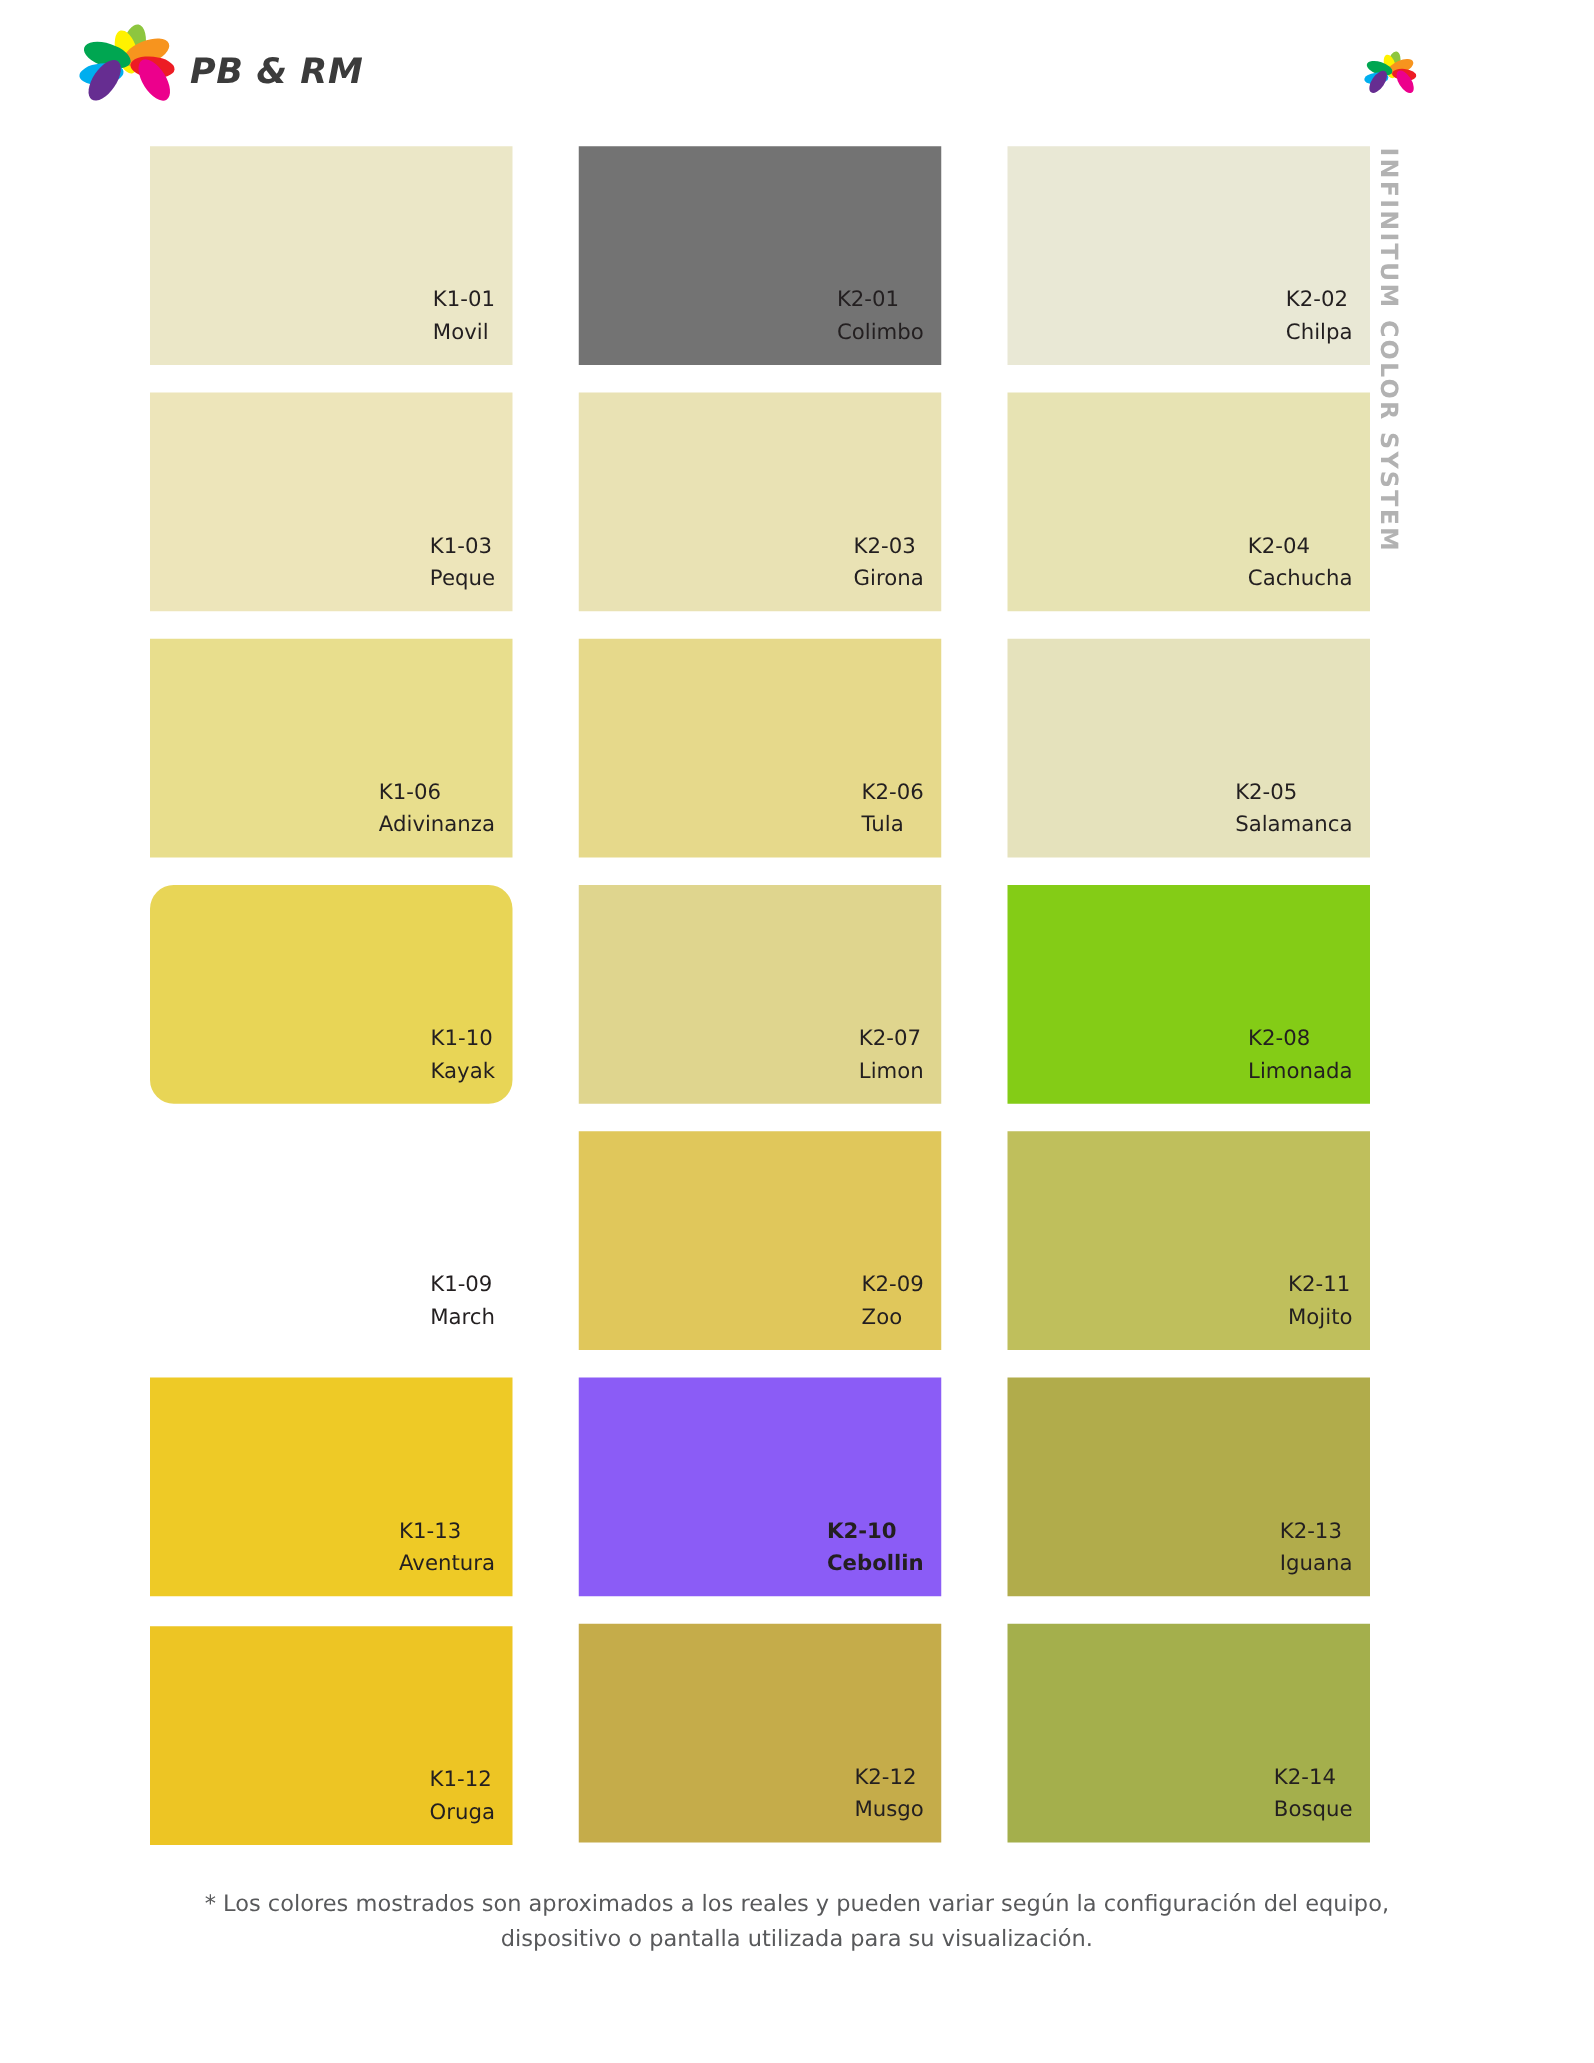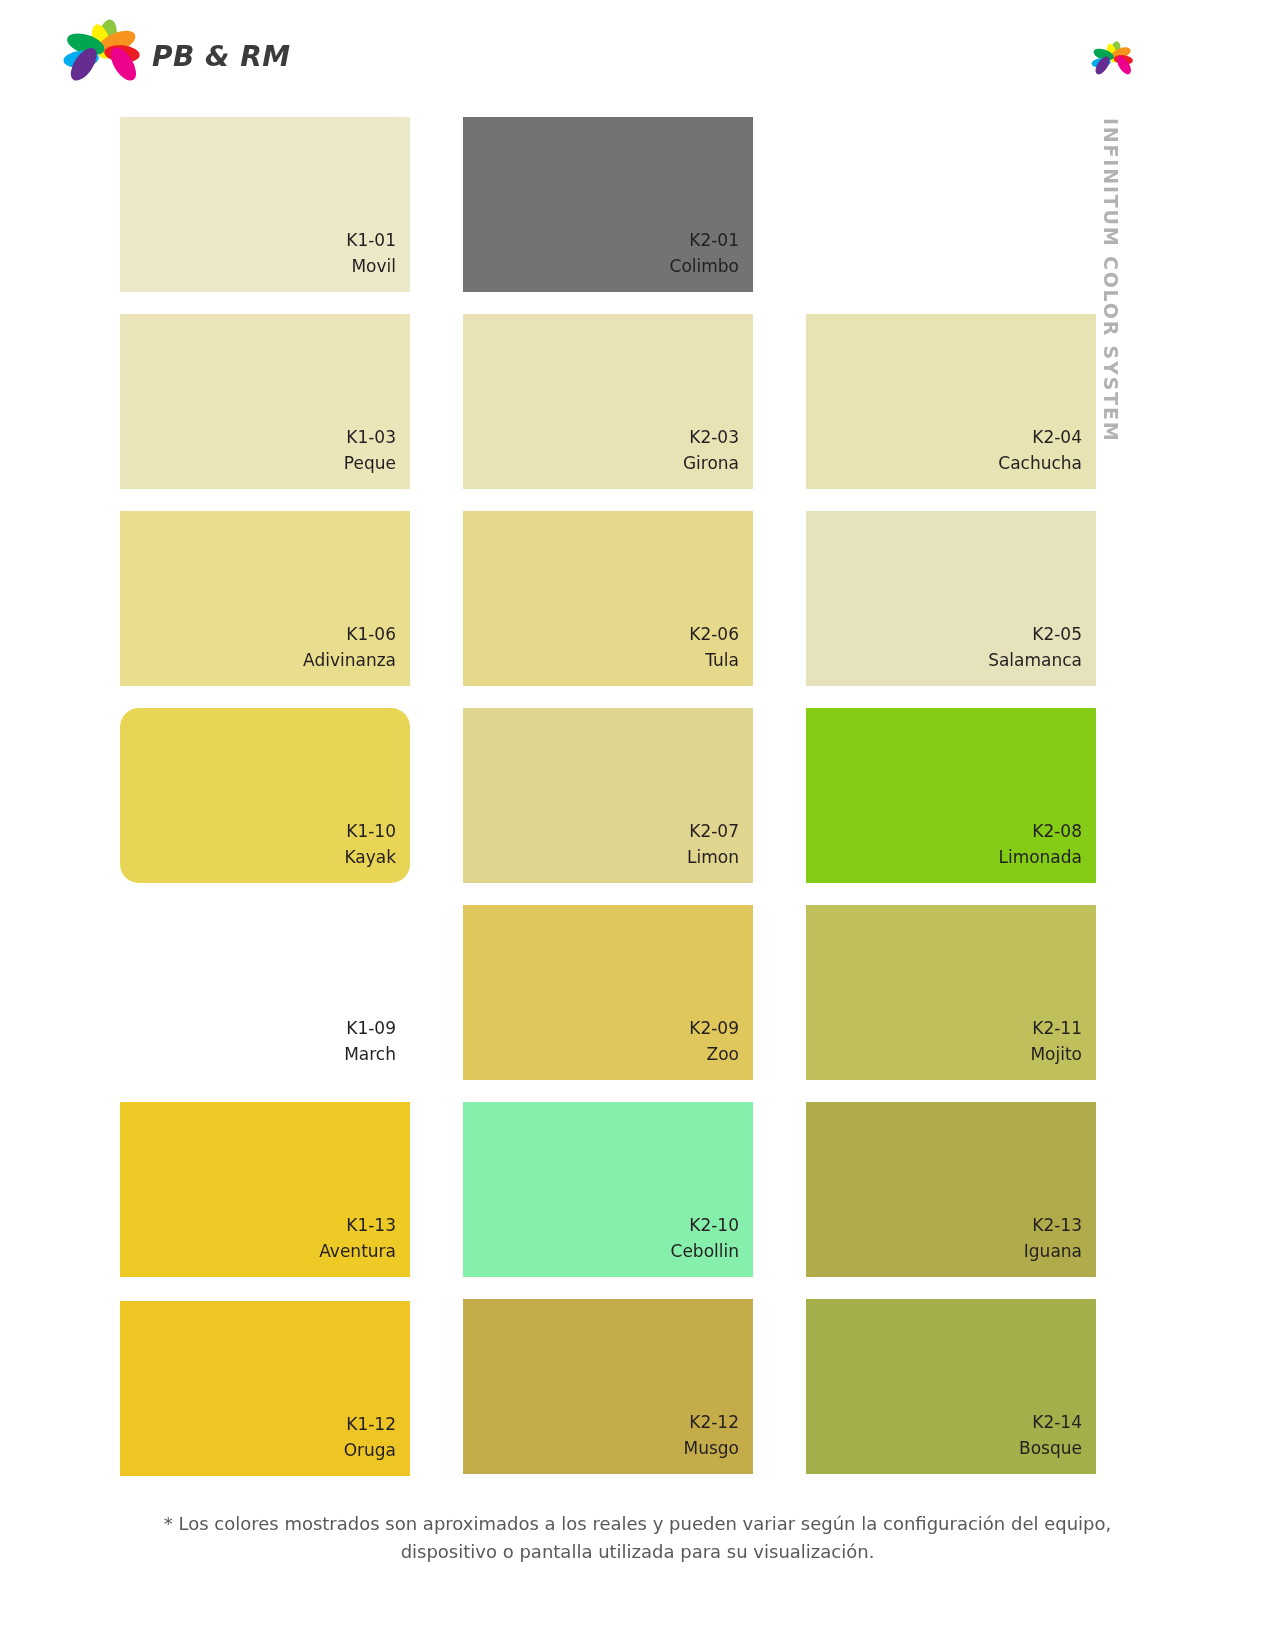--- a/index.html
+++ b/index.html
@@ -77,21 +77,21 @@
   .swatch {
     position: absolute;
     width: 290px;
     height: 175px;
     box-sizing: border-box;
   }
   .swatch-labels {
     position: absolute;
     right: 14px;
     bottom: 12px;
-    text-align: right;
+    text-align: left;
     line-height: 1.52;
   }
   .swatch-code,
   .swatch-name {
     display: block;
     font-family: "DejaVu Sans", sans-serif;
     font-size: 17px;
     color: #231f20;
     white-space: nowrap;
   }
@@ -155,20 +155,26 @@
         <span class="swatch-code">K1-01</span>
         <span class="swatch-name">Movil</span>
       </div>
     </div>
     <div class="swatch" style="left: 343px; top: 0px; background: #737373;">
       <div class="swatch-labels">
         <span class="swatch-code">K2-01</span>
         <span class="swatch-name">Colimbo</span>
       </div>
     </div>
+    <div class="swatch" style="left: 686px; top: 0px; background: rgb(233, 232, 213);">
+      <div class="swatch-labels">
+        <span class="swatch-code">K2-02</span>
+        <span class="swatch-name">Chilpa</span>
+      </div>
+    </div>
     <div class="swatch" style="left: 0px; top: 197px; background: rgb(237, 229, 186); padding-left: 35px;">
       <div class="swatch-labels">
         <span class="swatch-code">K1-03</span>
         <span class="swatch-name">Peque</span>
       </div>
     </div>
     <div class="swatch" style="left: 343px; top: 197px; background: rgb(233, 226, 180);">
       <div class="swatch-labels">
         <span class="swatch-code">K2-03</span>
         <span class="swatch-name">Girona</span>
@@ -233,21 +239,21 @@
         <span class="swatch-code">K2-11</span>
         <span class="swatch-name">Mojito</span>
       </div>
     </div>
     <div class="swatch" style="left: 0px; top: 985px; background: rgb(238, 202, 38);">
       <div class="swatch-labels">
         <span class="swatch-code">K1-13</span>
         <span class="swatch-name">Aventura</span>
       </div>
     </div>
-    <div class="swatch" style="left: 343px; top: 985px; background: #86efac;">
+    <div class="swatch" style="left: 343px; top: 985px; background: #8b5cf6; font-weight: bold;">
       <div class="swatch-labels">
         <span class="swatch-code">K2-10</span>
         <span class="swatch-name">Cebollin</span>
       </div>
     </div>
     <div class="swatch" style="left: 686px; top: 985px; background: rgb(177, 172, 75);">
       <div class="swatch-labels">
         <span class="swatch-code">K2-13</span>
         <span class="swatch-name">Iguana</span>
       </div>

